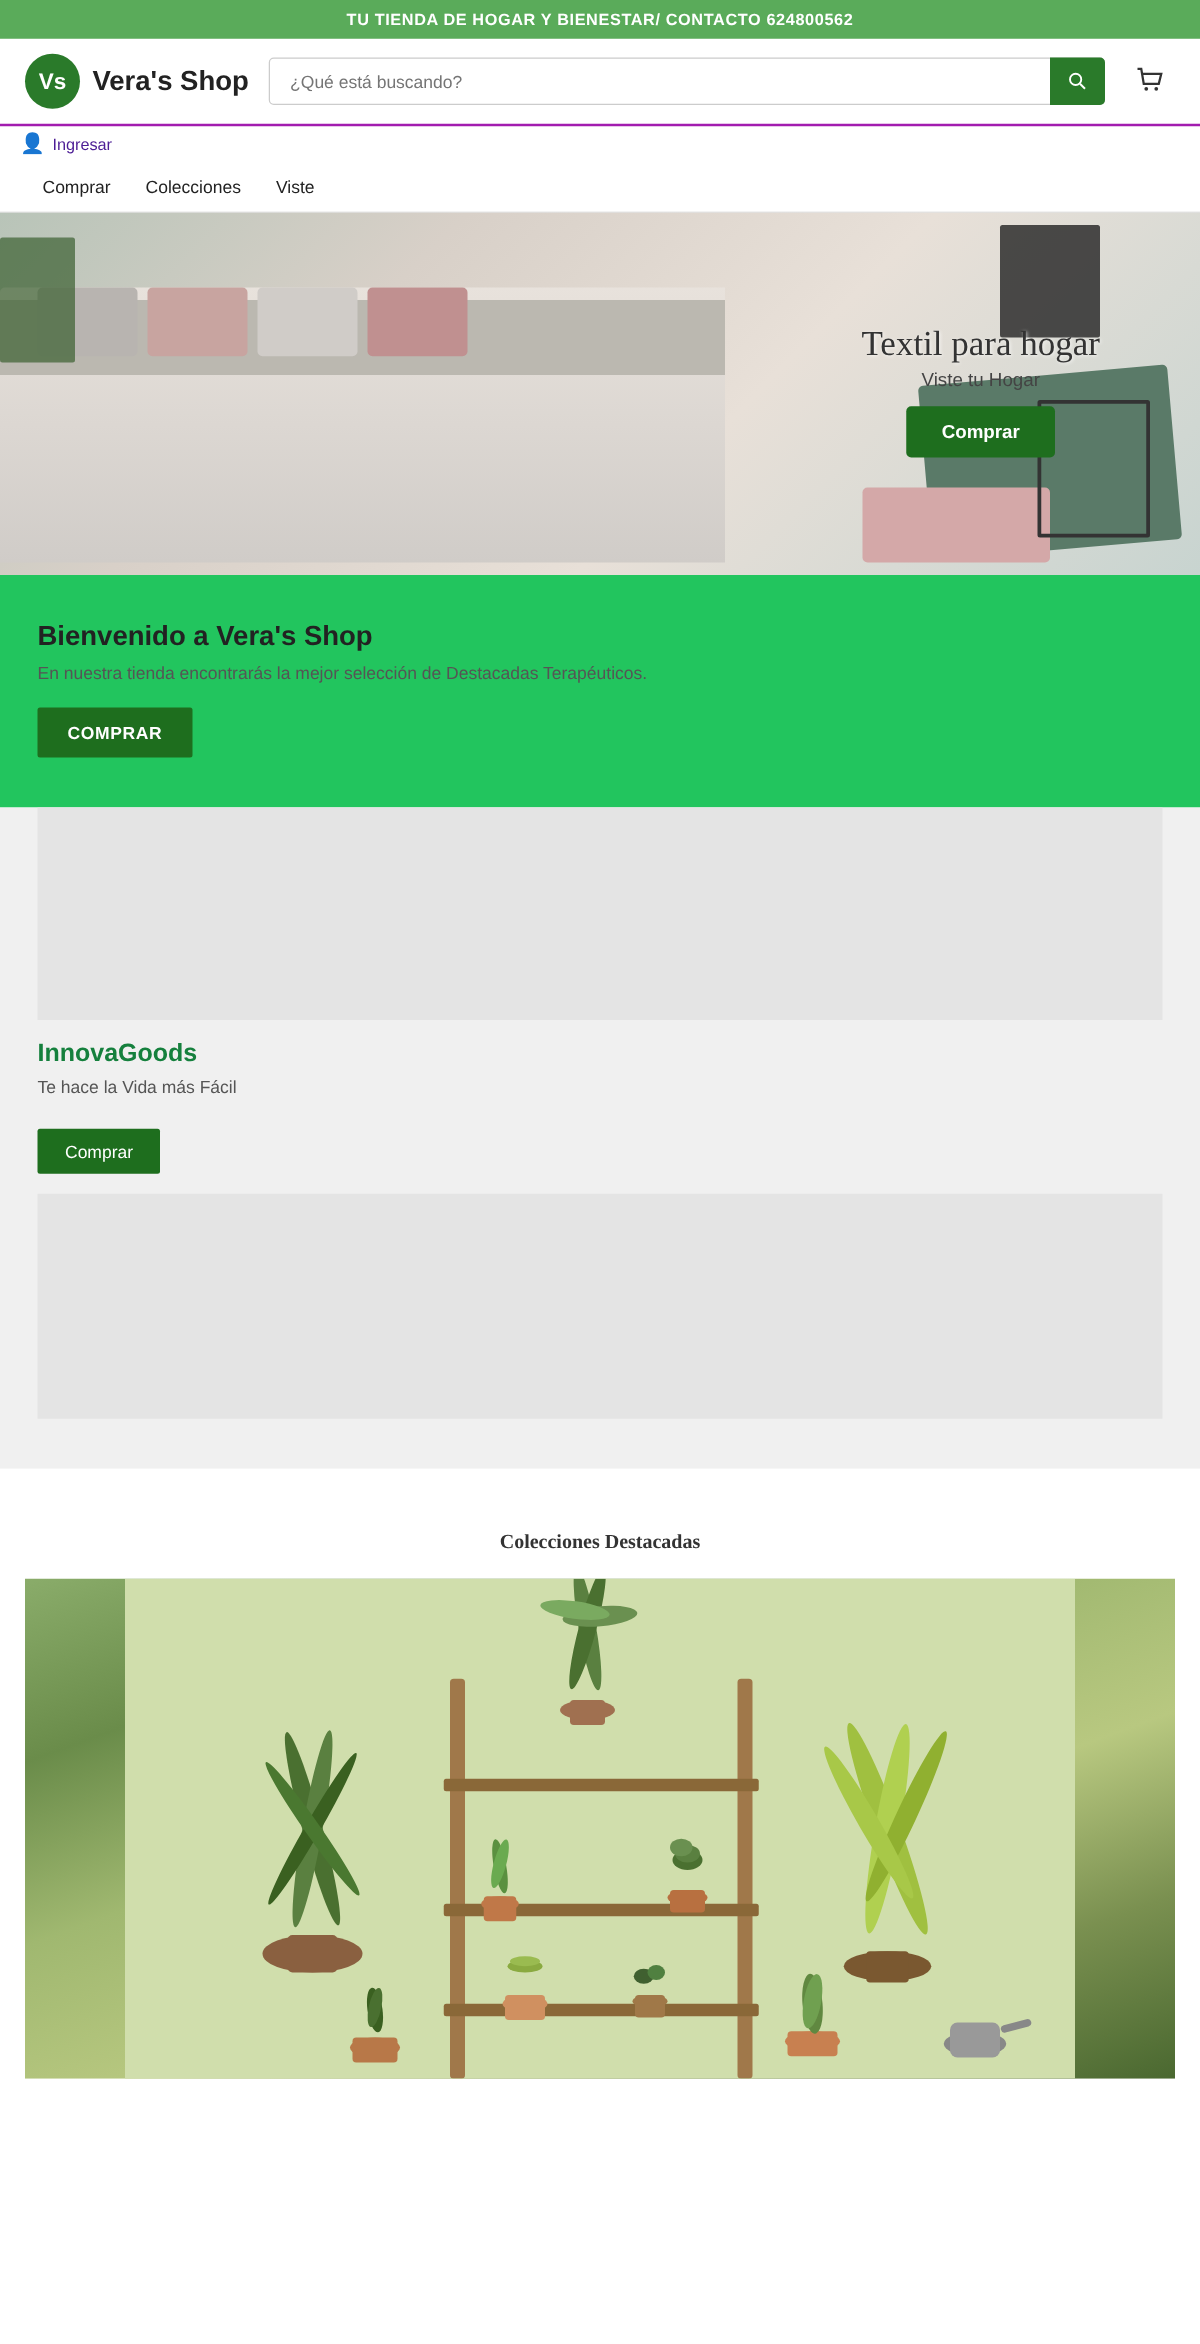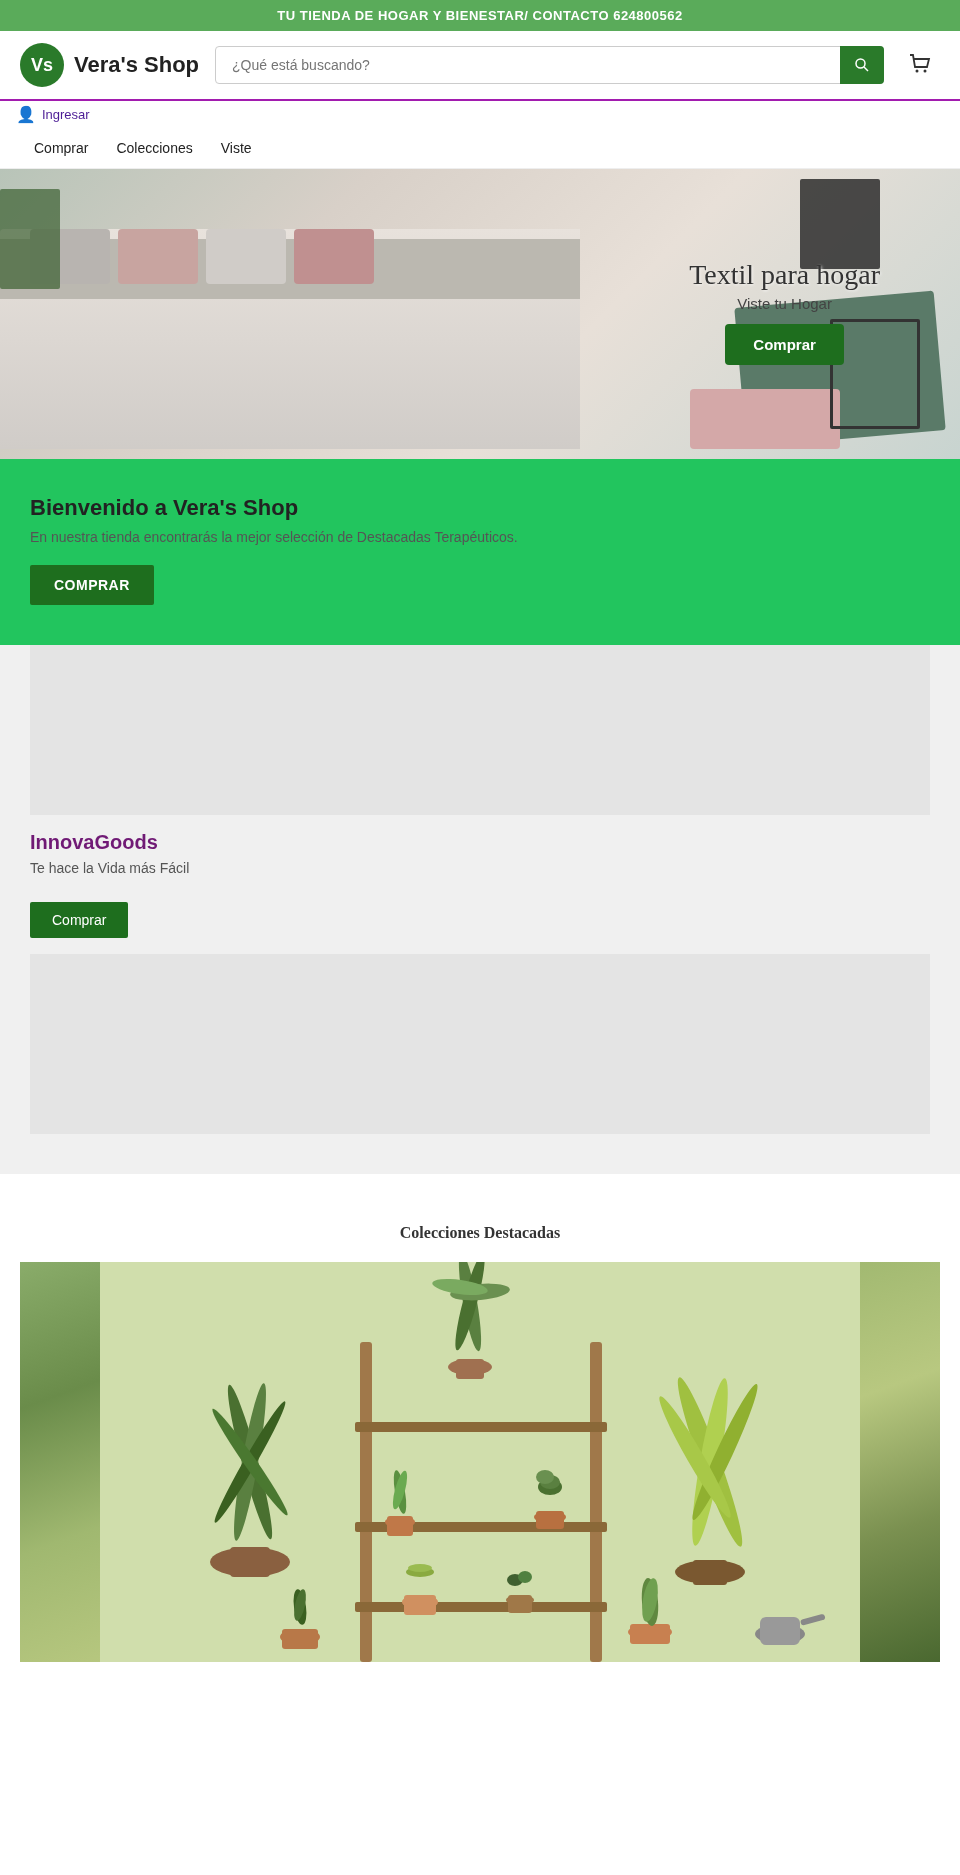--- a/index.html
+++ b/index.html
@@ -186,21 +186,21 @@
     }
     .innova-image-placeholder {
       width: 100%;
       height: 170px;
       background: #e0e0e0;
       margin-bottom: 16px;
     }
     .innova-title {
       font-size: 20px;
       font-weight: bold;
-      color: #701a75;
+      color: #15803d;
       margin-bottom: 6px;
     }
     .innova-subtitle {
       font-size: 14px;
       color: #555;
       margin-bottom: 26px;
     }
     .innova-btn {
       background: #1e6e1e;
       color: #fff;

